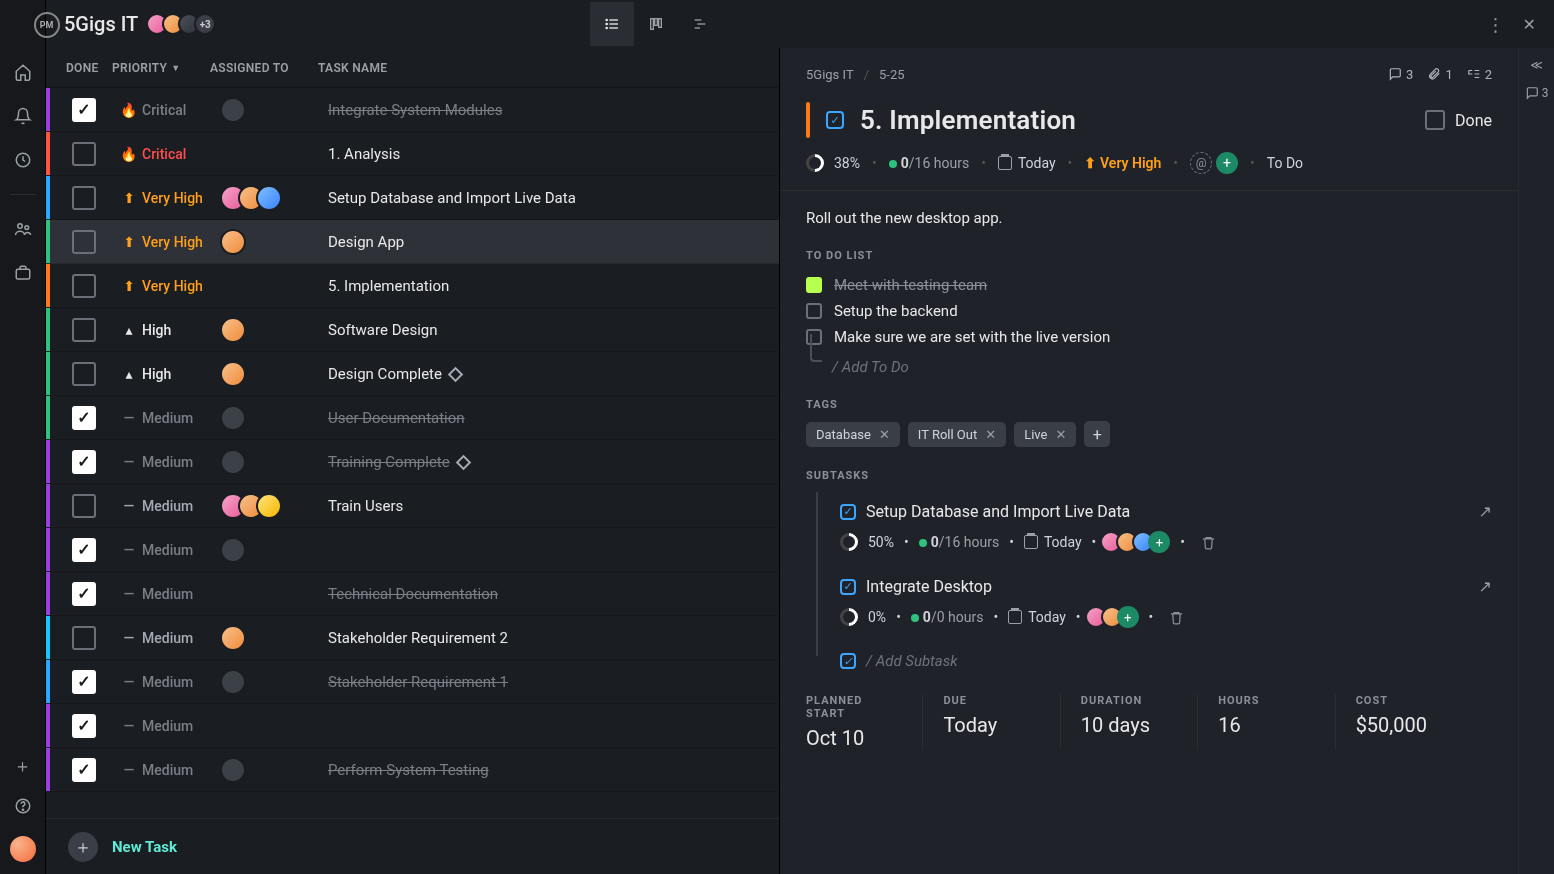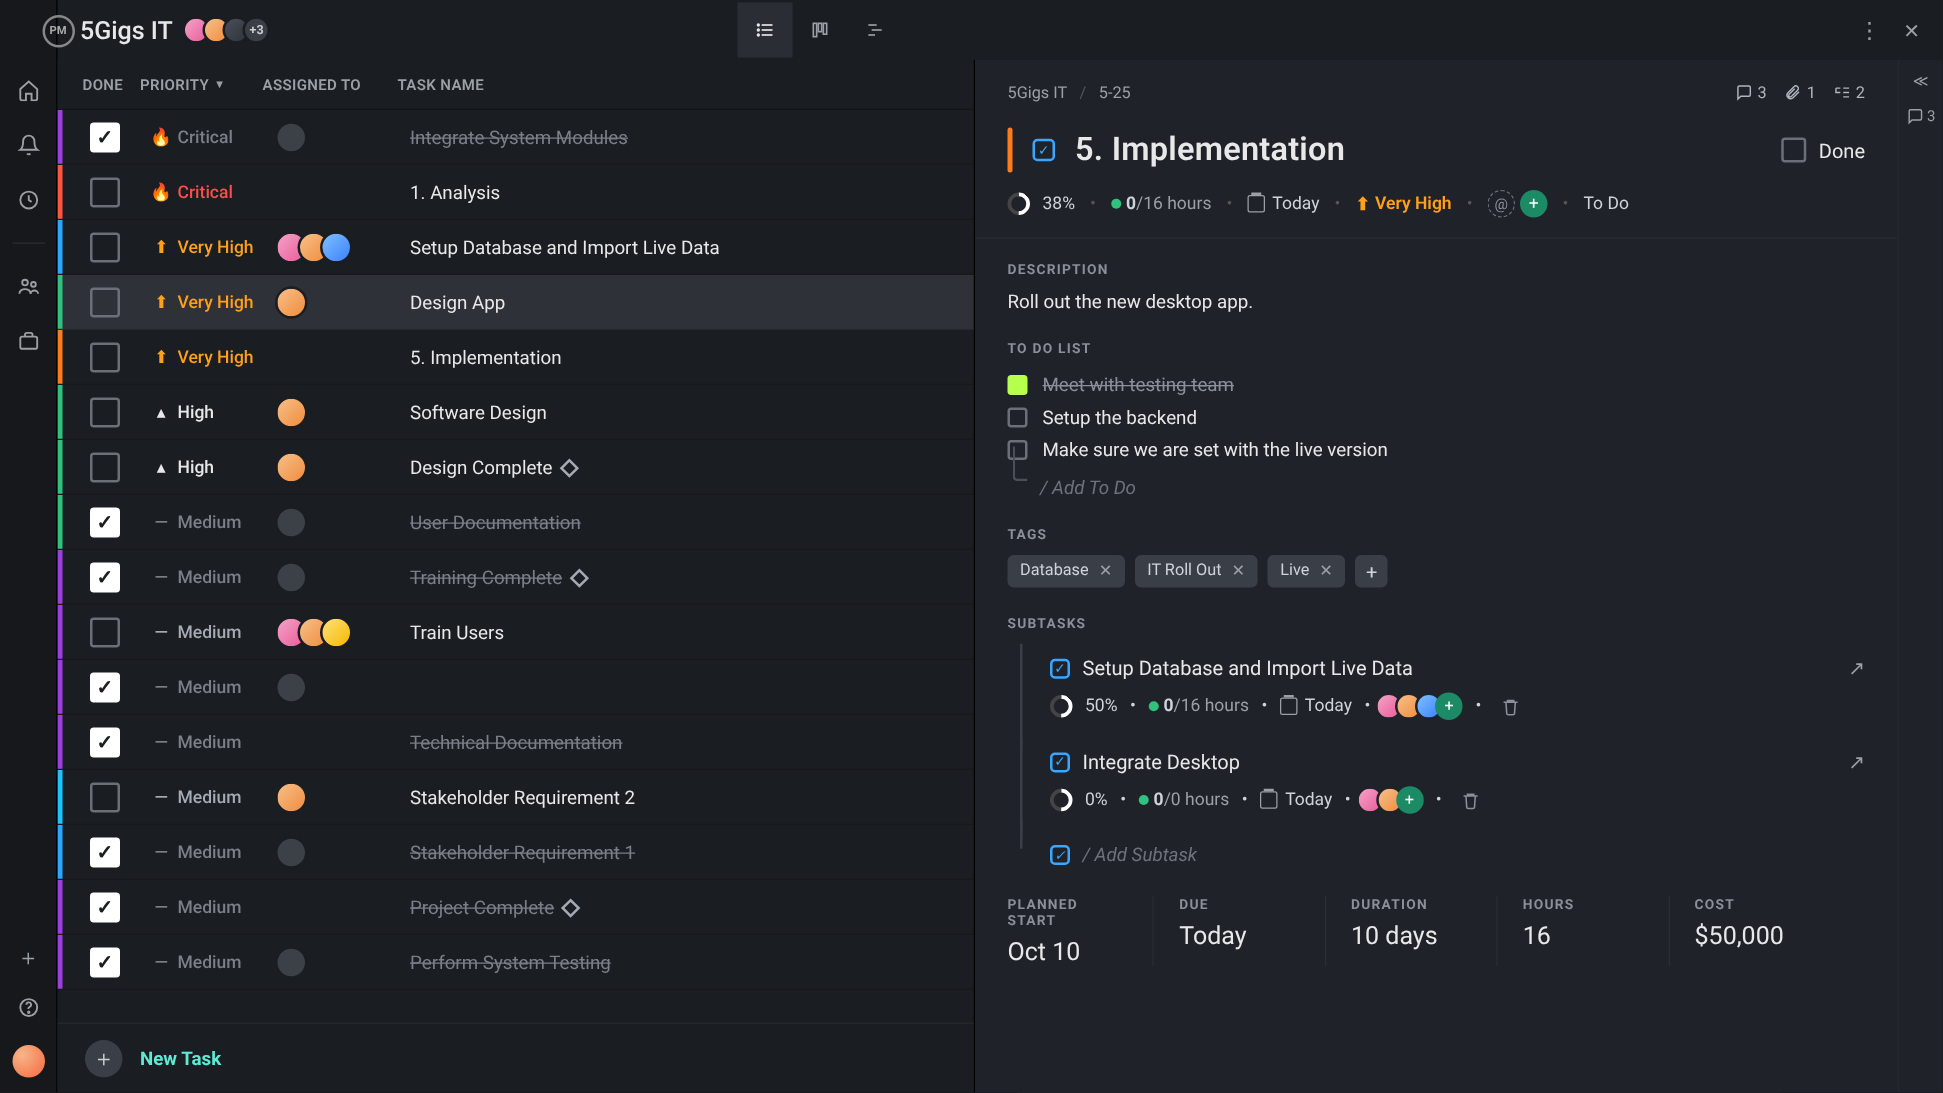--- a/index.html
+++ b/index.html
@@ -416,21 +416,20 @@
             <div class="name">Stakeholder Requirement 1</div>
           </div>
           <div class="row done">
             <div class="stripe s-purple"></div>
             <div class="chk done"></div>
             <div class="prio prio-med">
               <span class="picon">—</span>
               <span>Medium</span>
             </div>
             <div class="assn"></div>
-            <div class="name">Project Complete<span class="diamond"></span></div>
           </div>
           <div class="row done">
             <div class="stripe s-purple"></div>
             <div class="chk done"></div>
             <div class="prio prio-med">
               <span class="picon">—</span>
               <span>Medium</span>
             </div>
             <div class="assn">
               <div class="av av-grey"></div>
@@ -496,21 +495,20 @@
         <span class="dot">•</span>
         <span class="assignee-add">
             <span class="ring">@</span>
             <span class="plus">+</span>
           </span>
         <span class="dot">•</span>
         <span>To Do</span>
       </div>
 
       <div class="section">
-        <h6>DESCRIPTION</h6>
         <div class="desc-text">Roll out the new desktop app.</div>
       </div>
 
       <div class="section">
         <h6>TO DO LIST</h6>
         <div id="todos">
             <div class="todo-item done">
               <div class="cb"></div>
               <span>Meet with testing team</span>
             </div>

